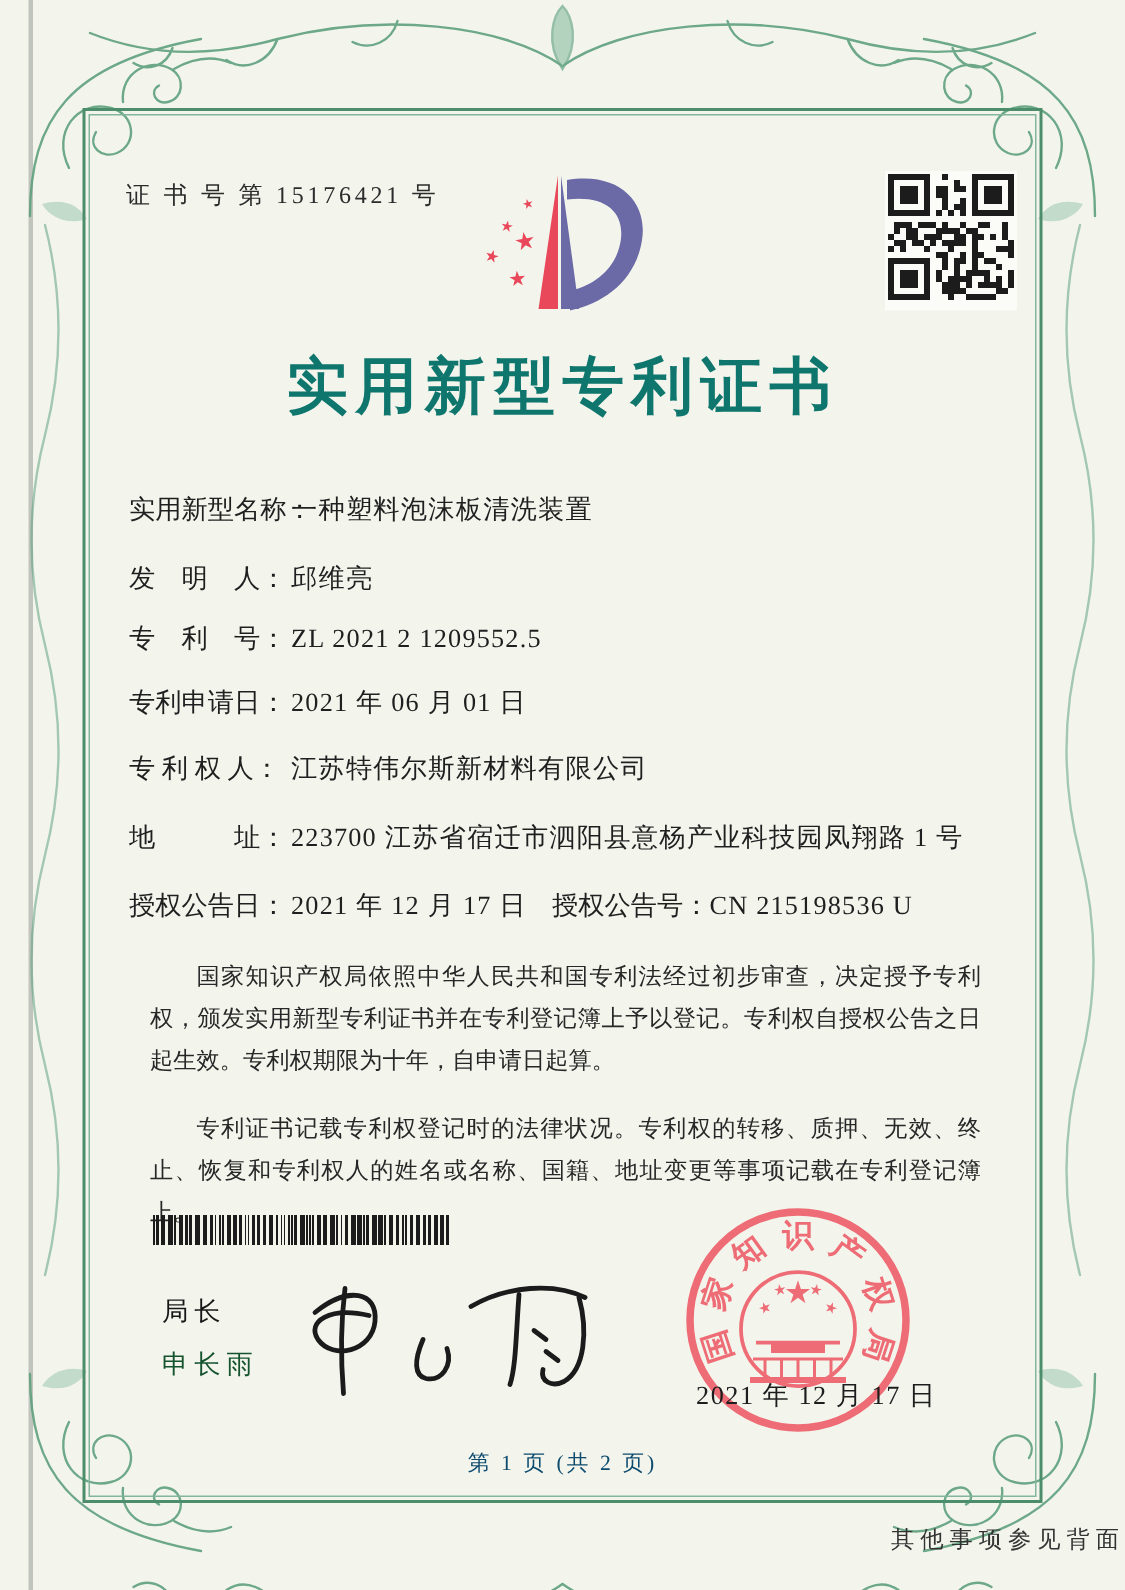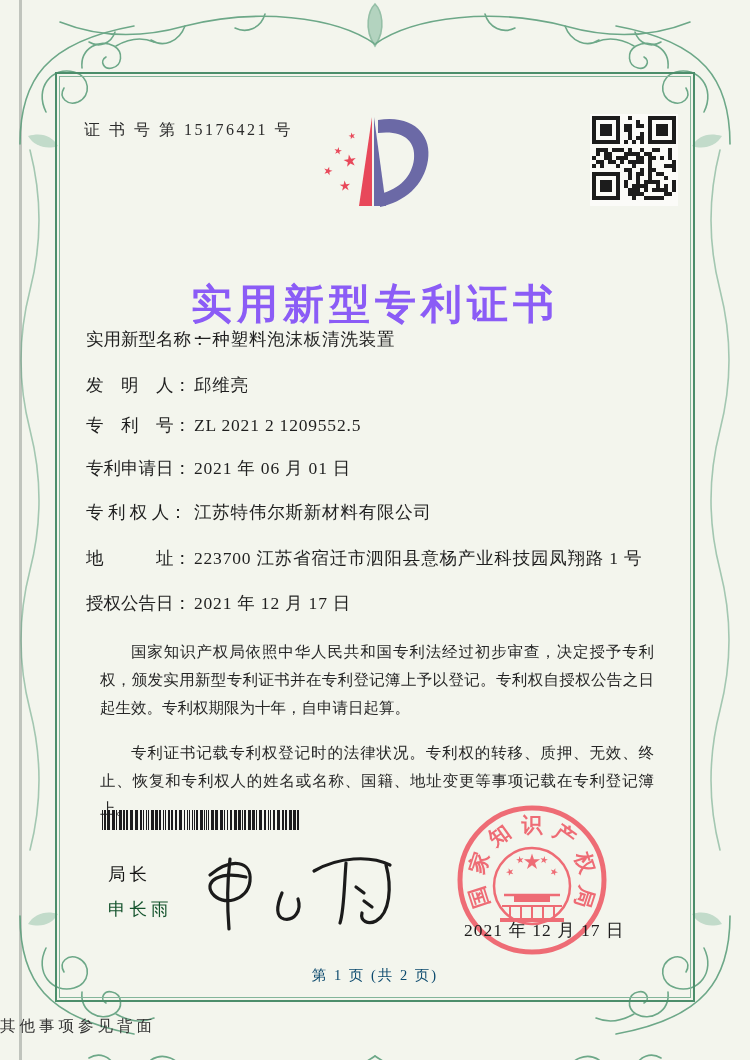--- a/index.html
+++ b/index.html
@@ -11,42 +11,42 @@
   
   #ornaments{left:0;top:0;width:750px;height:1060px;z-index:0;}
   
   #frame{left:55px;top:72px;width:640px;height:930px;border:2px solid #4c8e6b;z-index:1;box-sizing:border-box;}
   #frame-inner{position:absolute;left:2px;top:2px;right:2px;bottom:2px;border:1px solid #83b59a;}
   
   #cert-no{left:84px;top:120px;font-size:16px;letter-spacing:2.5px;color:#2b2b2b;z-index:2;}
   #logo{left:316px;top:110px;z-index:2;}
   #qr{left:590px;top:114px;z-index:2;background:#fbfbf8;padding:2px;}
   #title{left:0;right:0;top:230px;text-align:center;font-size:41px;font-weight:700;
-         letter-spacing:5px;color:#8b5cf6;z-index:2;margin-top:47px;}
+         letter-spacing:5px;color:#0f766e;z-index:2;}
   
   .frow{position:absolute;left:86px;width:585px;font-size:17.5px;white-space:nowrap;z-index:2;color:#1f1f1f;}
   .flabel{display:inline-block;width:108px;}
   .fvalue{letter-spacing:.8px;}
   .grant2{position:absolute;left:282px;top:0;}
   
   #paras{left:84px;top:622px;width:586px;z-index:2;}
   #paras p{margin:16px;text-indent:2em;font-size:15.5px;line-height:1.82;text-align:justify;color:#272727;}
   
   #barcode{left:102px;top:810px;z-index:2;}
   
   #signer-title{left:108px;top:862px;font-size:17.5px;letter-spacing:4px;color:#161616;z-index:2;}
   #signer-name{left:108px;top:897px;font-size:17.5px;letter-spacing:4px;color:#14532d;z-index:2;}
   #signature{left:196px;top:835px;z-index:2;}
   
   #seal{left:452px;top:800px;z-index:3;opacity:.88;}
   .sealch{font-family:"Liberation Sans",sans-serif;font-weight:bold;font-size:21px;fill:#ee5a65;}
   #seal-date{left:464px;top:918px;font-size:17.5px;letter-spacing:1px;color:#1d1d1d;z-index:4;}
   
   #page-no{left:0;right:0;top:966px;text-align:center;font-size:14.5px;letter-spacing:2px;color:#0c4a6e;z-index:2;}
-  #back-note{left:0;right:0;top:1016px;text-align:left;font-size:15.5px;letter-spacing:4px;color:#333;z-index:2;}
+  #back-note{left:0;right:0;top:1016px;text-align:right;font-size:15.5px;letter-spacing:4px;color:#333;z-index:2;}
   #qrsvg rect,#bcsvg rect{fill:#1c1c1c;}
 </style>
 </head>
 <body>
 
 <div class="abs" id="scan-edge"></div>
 
 <svg class="abs" id="ornaments" viewBox="0 0 750 1060" fill="none" stroke="#5fa07e" stroke-width="1.6" stroke-linecap="round" opacity="0.9">
   <defs>
     <g id="cornerFl">
@@ -339,20 +339,23 @@
   <span class="flabel">专利申请日：</span><span class="fvalue">2021 年 06 月 01 日</span>
 </div>
 <div class="frow" style="top:500px">
   <span class="flabel">专 利 权 人：</span><span class="fvalue">江苏特伟尔斯新材料有限公司</span>
 </div>
 <div class="frow" style="top:546px">
   <span class="flabel">地　　　址：</span><span class="fvalue">223700 江苏省宿迁市泗阳县意杨产业科技园凤翔路 1 号</span>
 </div>
 <div class="frow" style="top:591px">
   <span class="flabel">授权公告日：</span><span class="fvalue">2021 年 12 月 17 日</span>
+  <span class="grant2">
+    <span>授权公告号：</span><span class="fvalue">CN 215198536 U</span>
+  </span>
 </div>
 
 <div class="abs" id="paras">
   <p>国家知识产权局依照中华人民共和国专利法经过初步审查，决定授予专利权，颁发实用新型专利证书并在专利登记簿上予以登记。专利权自授权公告之日起生效。专利权期限为十年，自申请日起算。</p>
   <p>专利证书记载专利权登记时的法律状况。专利权的转移、质押、无效、终止、恢复和专利权人的姓名或名称、国籍、地址变更等事项记载在专利登记簿上。</p>
 </div>
 
 <div class="abs" id="barcode">
   <svg id="bcsvg" width="198" height="20" viewBox="0 0 198 20" shape-rendering="crispEdges">
       <rect x="0" y="0" width="1" height="20"></rect>

